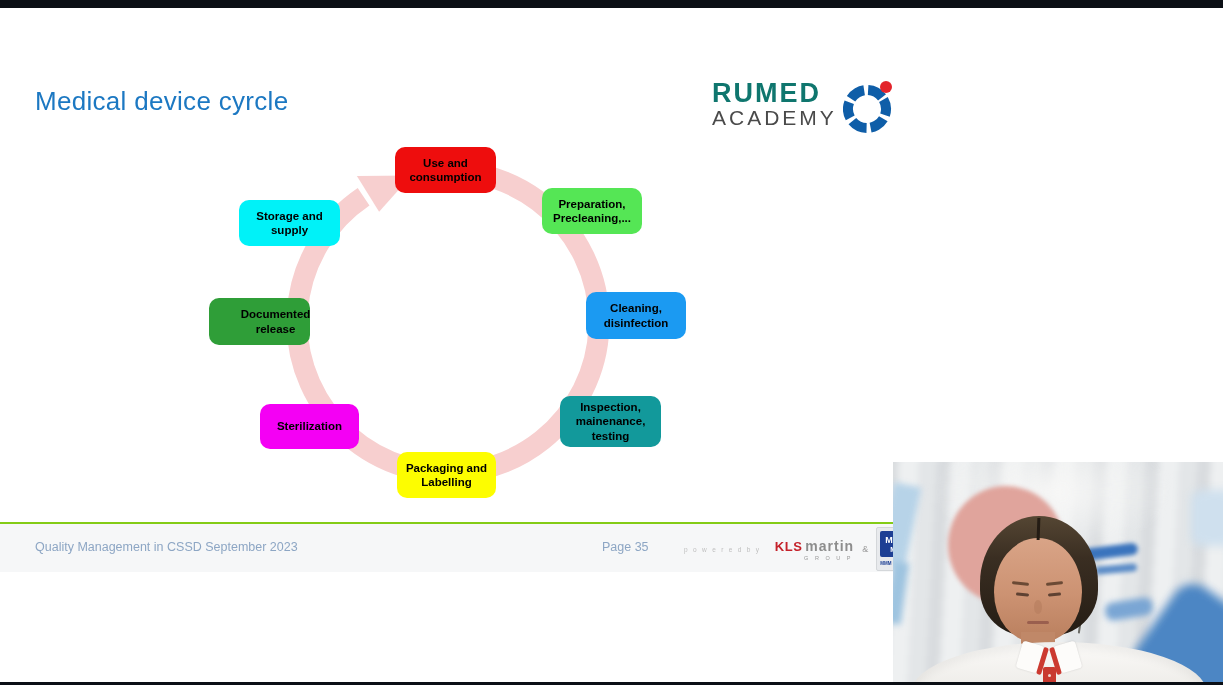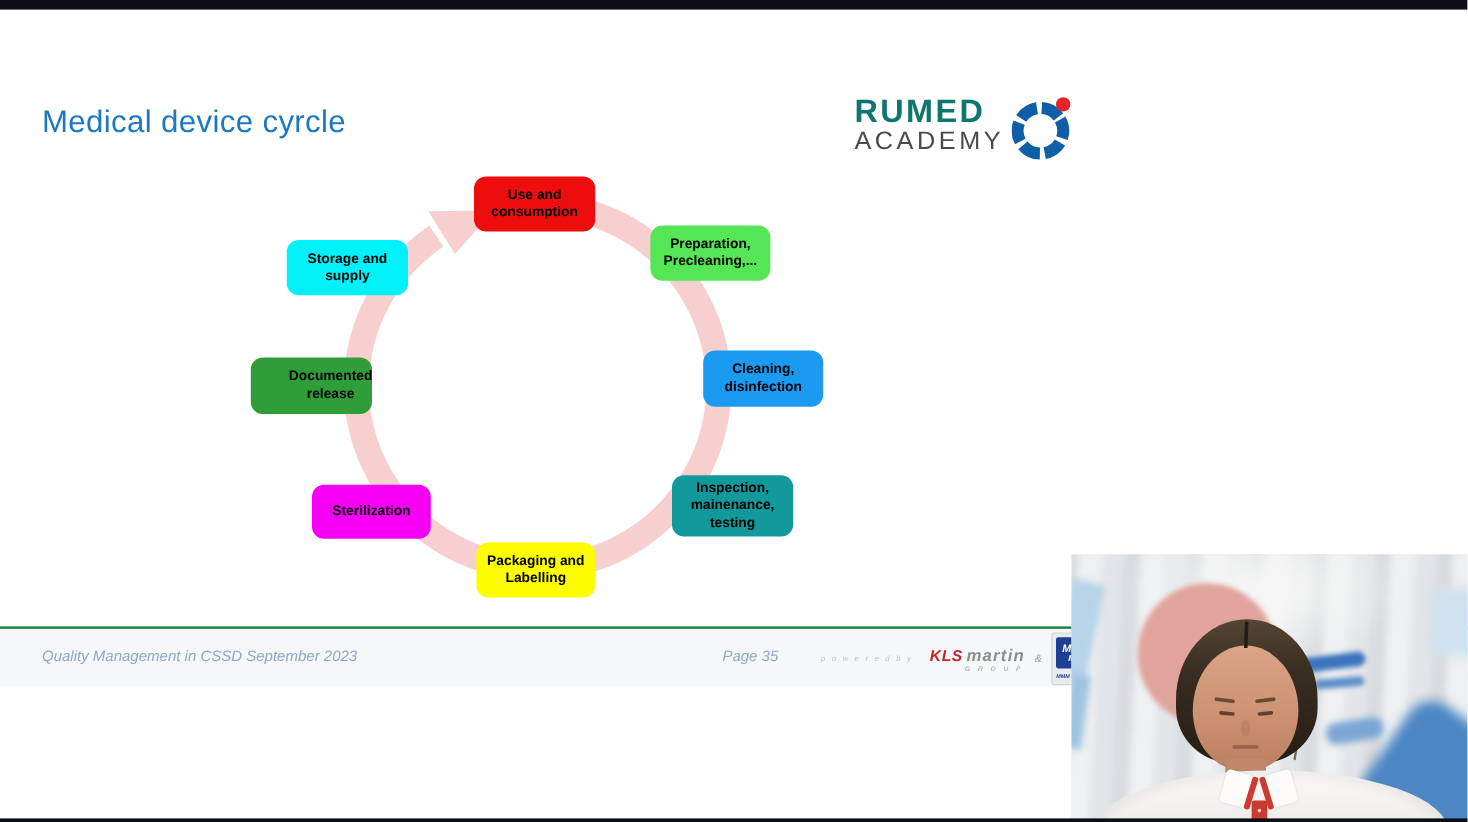--- a/index.html
+++ b/index.html
@@ -30,21 +30,21 @@
   .s1 { left:542px; top:188px; width:100px; height:46px; }
   .s2 { left:586px; top:292px; width:100px; height:47px; }
   .s3 { left:560px; top:396px; width:101px; height:51px; }
   .s4 { left:397px; top:452px; width:99px;  height:46px; }
   .s5 { left:260px; top:404px; width:99px;  height:45px; }
   .s6 { left:209px; top:298px; width:101px; height:47px;padding-left:32px; }
   .s7 { left:239px; top:200px; width:101px; height:46px; }
 
   
   .footer { position:absolute; left:0; top:522px; width:1223px; height:50px;
-            background:#f6f7f8; border-top:2px solid #15803d;font-style:italic; }
+            background:#f6f7f8; border-top:2px solid #84cc16; }
   .footer-doc { position:absolute; left:35px; top:16px; font-size:12.5px; color:#8da6c4; }
   .footer-page { position:absolute; left:602px; top:16px; font-size:12.5px; color:#8da6c4; }
   .footer-right { position:absolute; left:684px; top:3px; height:44px; display:flex; align-items:center; }
   .powered { font-size:6.5px; letter-spacing:1.8px; color:#bfbfbf; margin-right:14px; }
   .kls-block { display:flex; flex-direction:column; align-items:center; margin-right:8px; }
   .kls-row { display:flex; align-items:baseline; }
   .kls-red { font-size:13px; font-weight:800; color:#c5222b; letter-spacing:.5px; }
   .kls-gray { font-size:14px; font-weight:600; color:#8d8d8d; letter-spacing:1px; margin-left:3px; }
   .kls-group { font-size:5.5px; letter-spacing:2.5px; color:#9a9a9a; margin-top:1px; margin-left:28px; }
   .amp { font-size:9px; color:#9a9a9a; margin-right:8px; }

